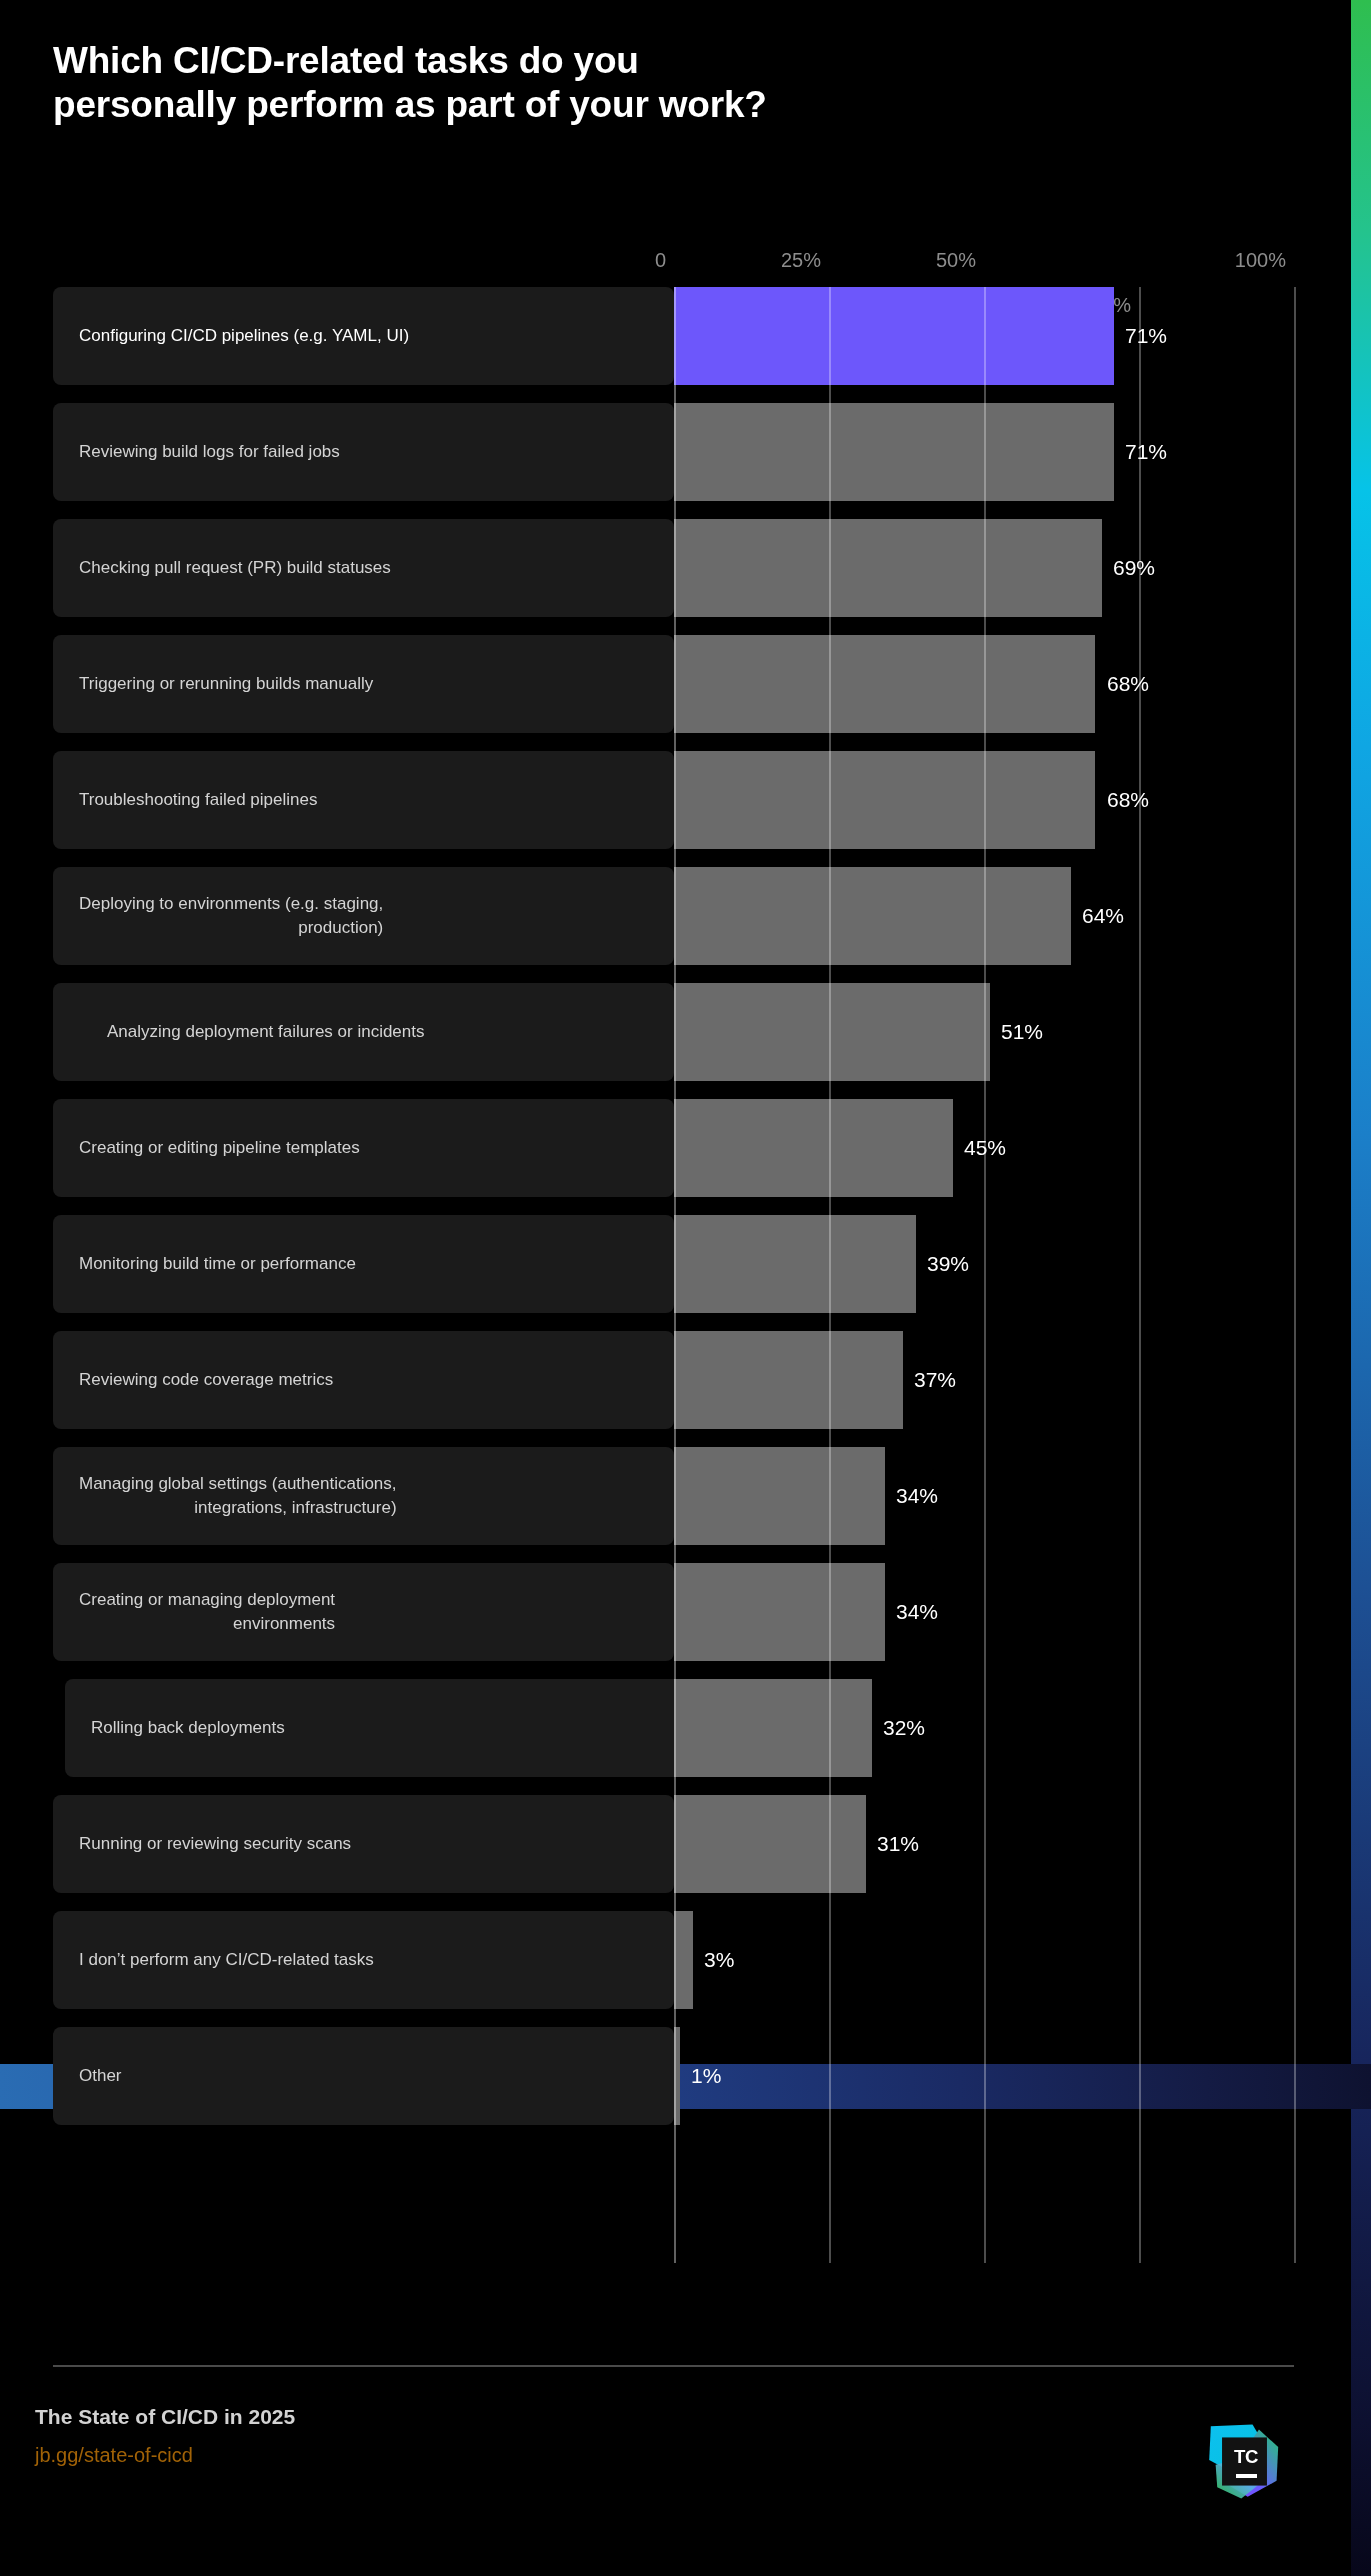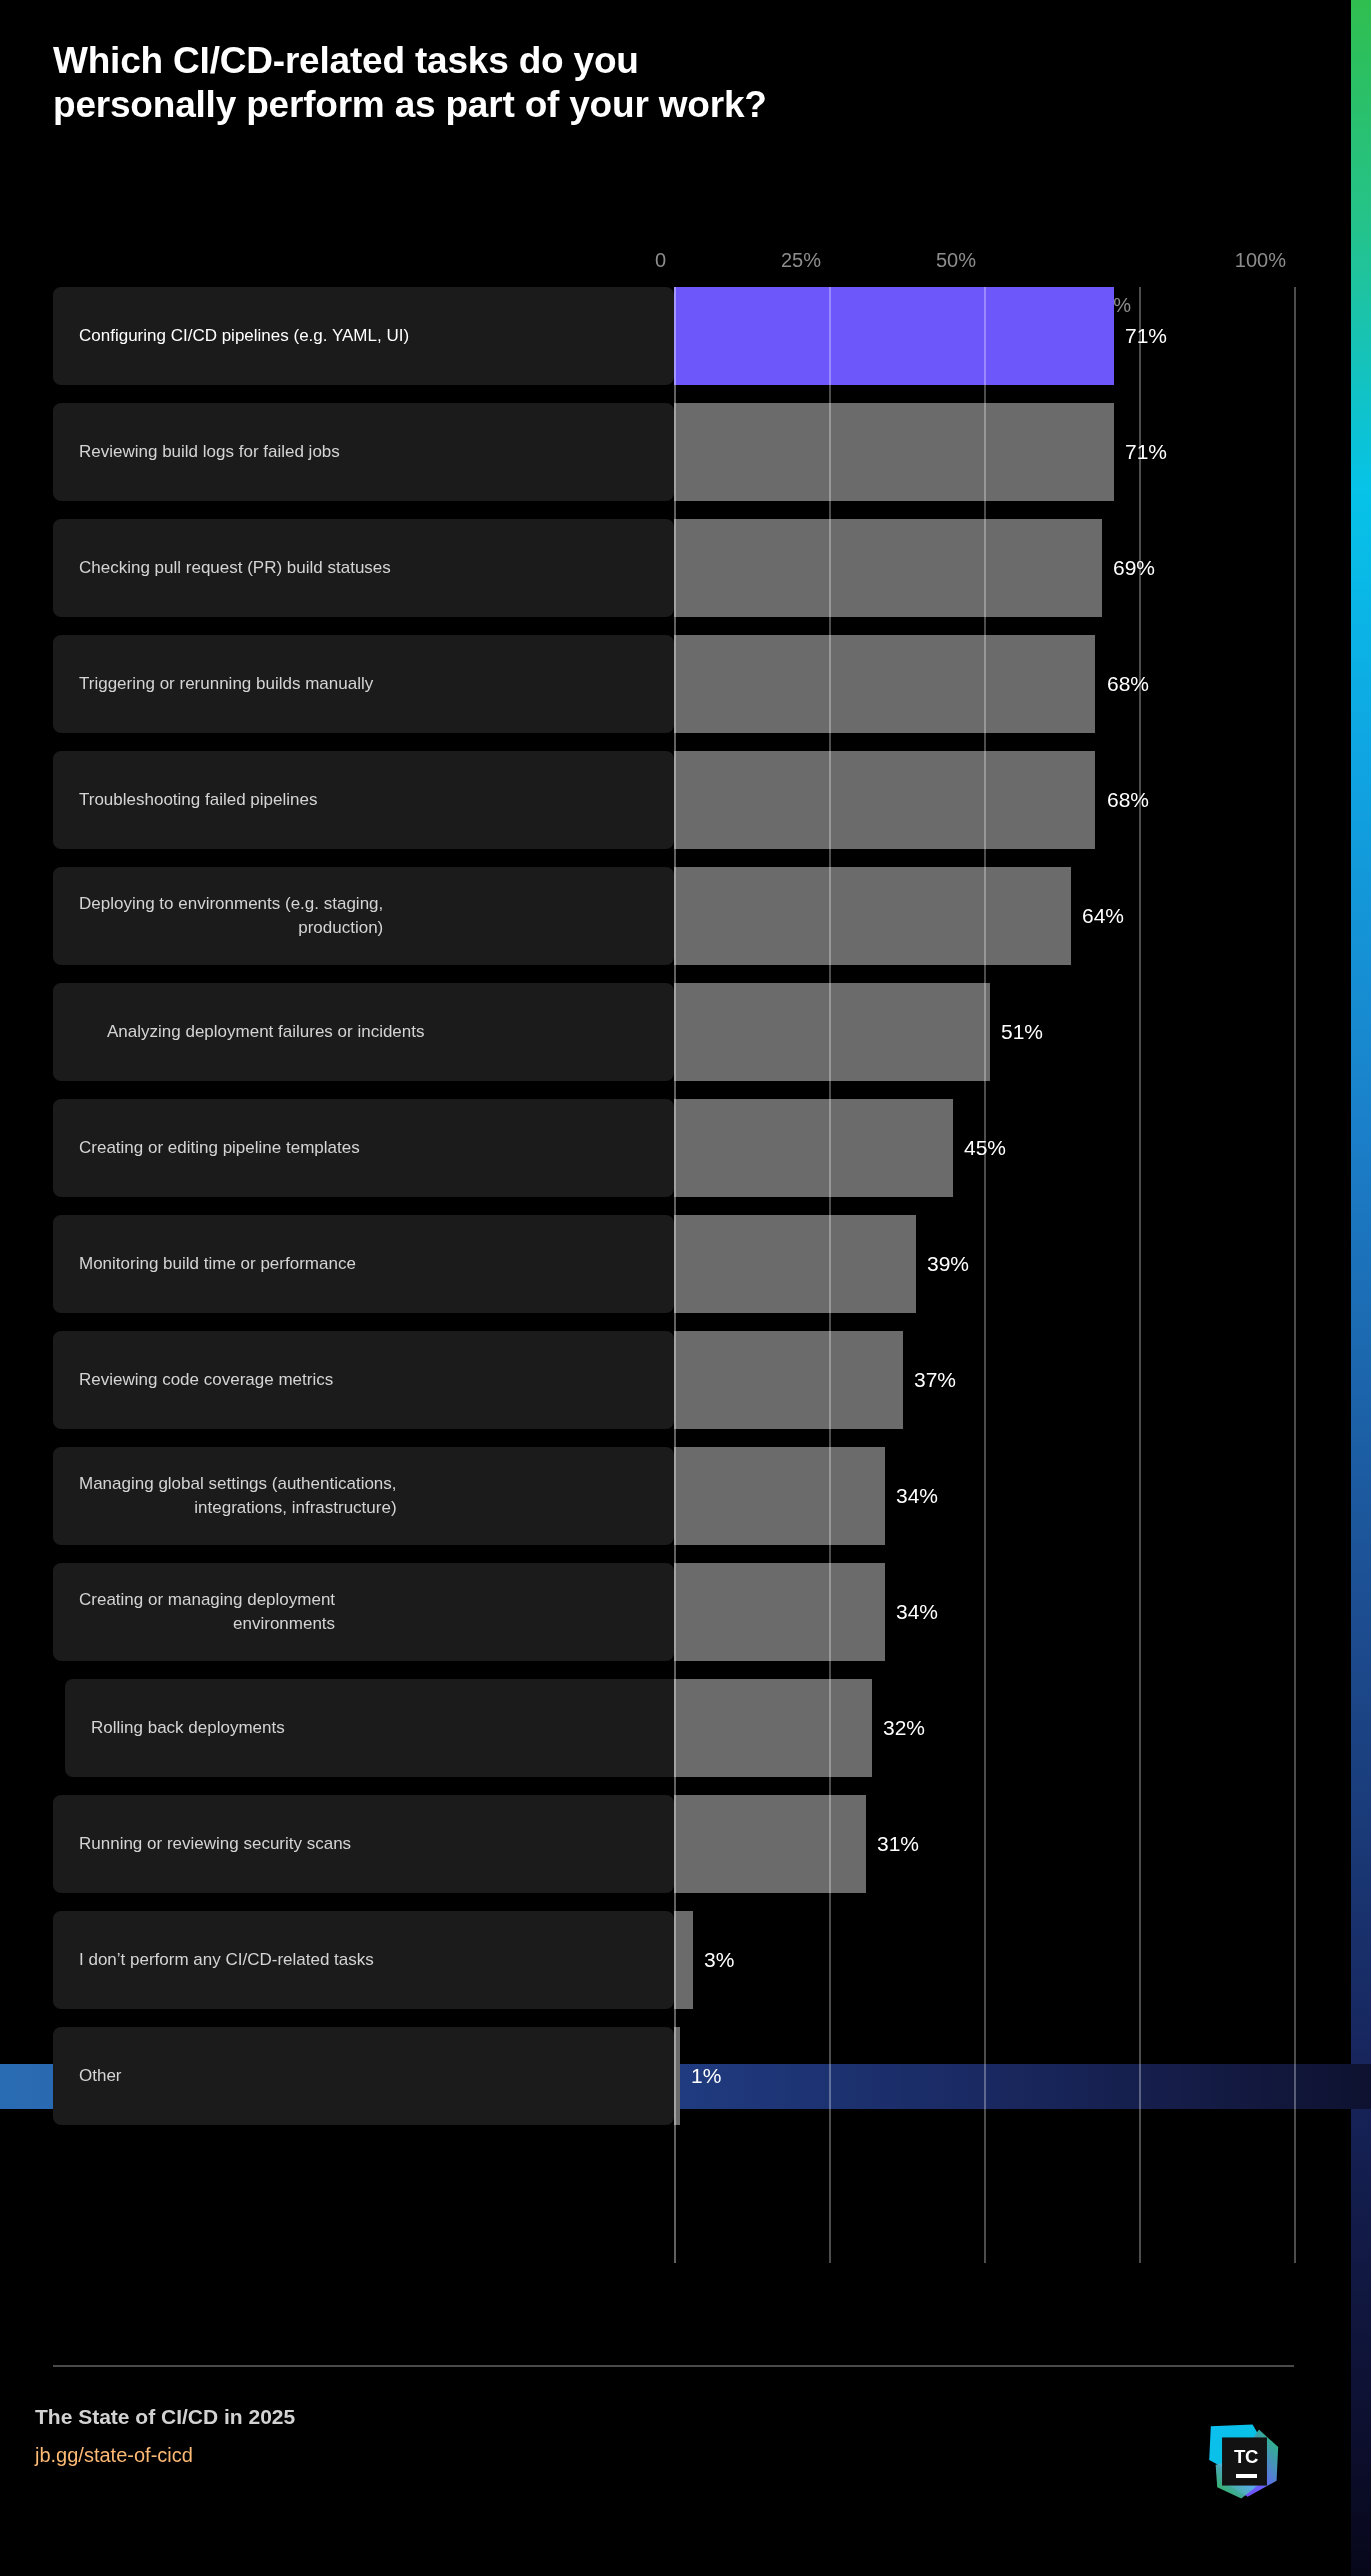--- a/index.html
+++ b/index.html
@@ -158,21 +158,21 @@
     left: 35px; top: 2405px;
     width: 1170px;
   }
   .footer-title {
     color: #d2d2d2;
     font-size: 21px;
     font-weight: bold;
     margin-bottom: 14.5px;
   }
   .footer-link {
-    color: #fdba74;
+    color: #a16207;
     font-size: 20px;
   }
   .logo {
     position: absolute;
     left: 1206px; top: 2423px;
     width: 77px; height: 77px;
   }
   .logo-glyph {
     position: absolute;
     left: 0; top: 0;

